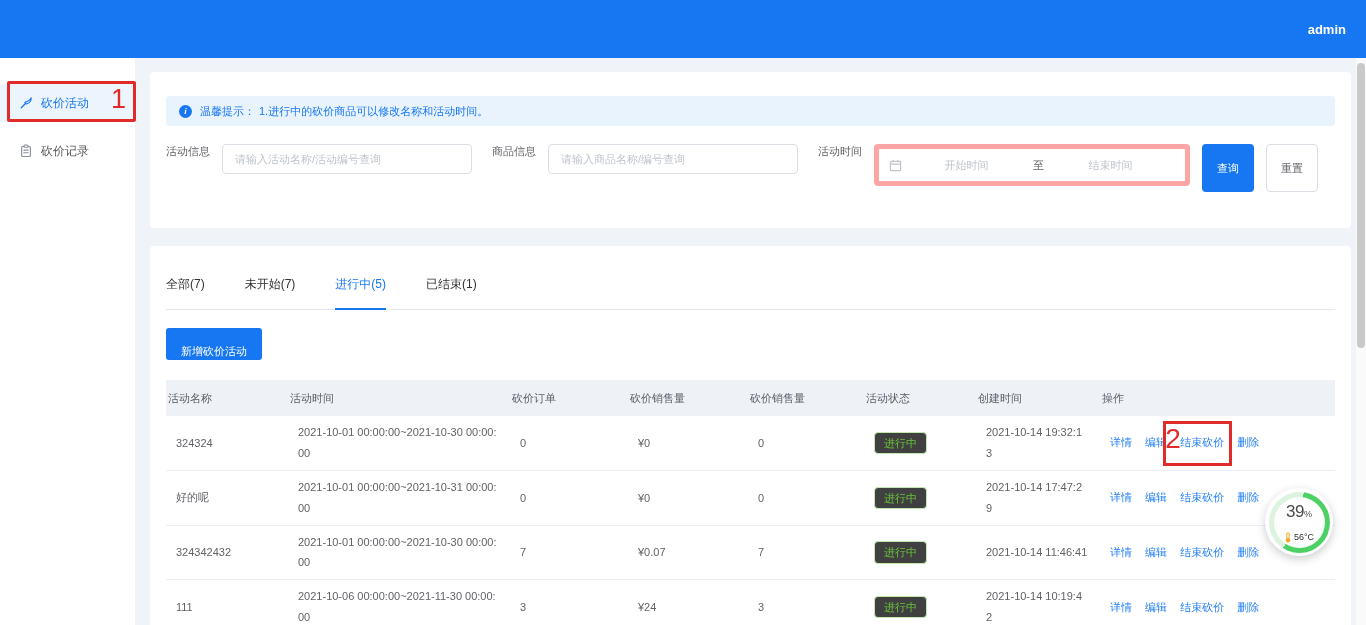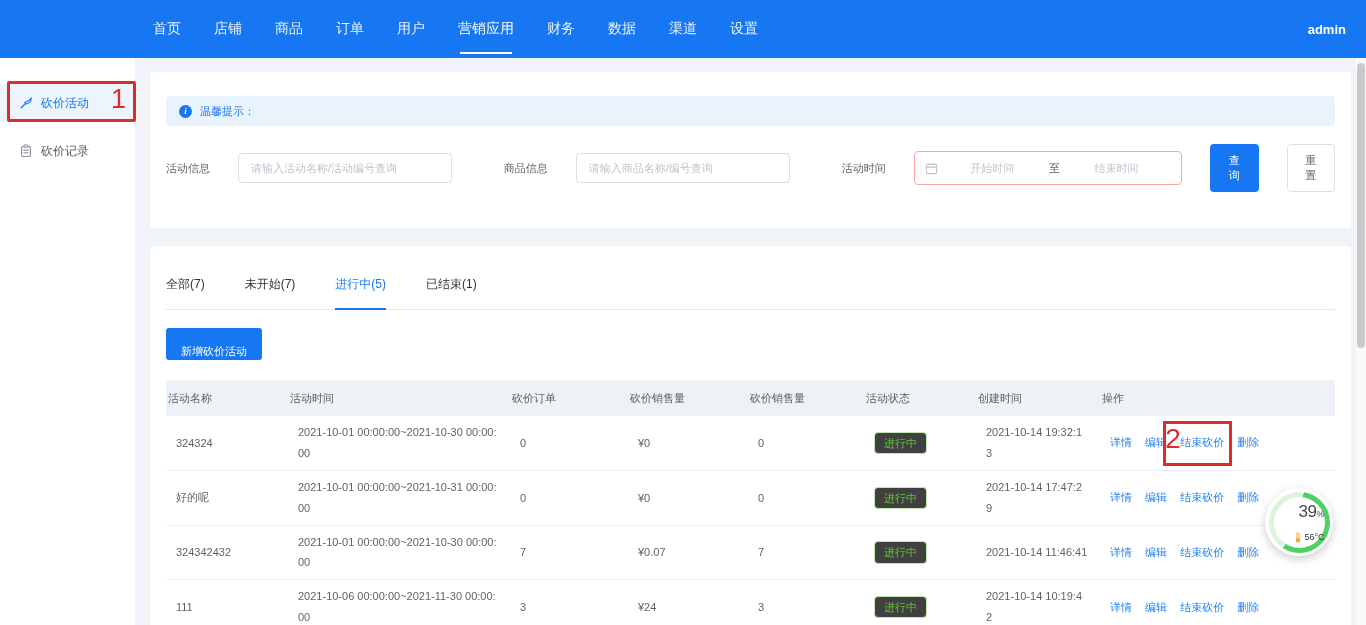--- a/index.html
+++ b/index.html
@@ -22,26 +22,26 @@
   .side-item.first { margin-top:26px; }
   .side-item.second { margin-top:10px; }
 
   
   .main { position:absolute; left:135px; top:58px; width:1231px; height:567px; padding:14px 15px 0; overflow:hidden; }
   .card { background:#ffffff; border-radius:4px; }
   .card1 { padding:24px 16px 36px; }
   .tipbar { height:30px; background:#e9f3fe; border-radius:4px; display:flex; align-items:center; gap:8px; padding:0 13px; font-size:11px; color:#1777f2; }
   .info-icon { flex:none; width:13px; height:13px; border-radius:50%; background:#1777f2; color:#fff; font:italic bold 9px/13px "Liberation Serif",serif; text-align:center; }
 
-  .filters { margin-top:18px; display:flex; align-items:center; font-size:11px; color:#606266;gap:16px; }
+  .filters { margin-top:18px; display:flex; font-size:11px; color:#606266; }
   .f-label { margin-right:12px; white-space:nowrap; }
   .f-gap { width:20px; flex:none; }
   .f-input { width:250px; height:30px; border:1px solid #dcdfe6; border-radius:4px; padding:0 12px; font-size:11px; color:#606266; outline:none; background:#fff; font-family:inherit; }
   .f-input::placeholder { color:#bfc4cc; }
-  .daterange { width:316px; height:30px; border:1px solid #fca5a5; border-radius:4px; display:flex; align-items:center; padding:16px 10px; background:#fff; }
+  .daterange { width:316px; height:30px; border:5px solid #fca5a5; border-radius:4px; display:flex; align-items:center; padding:16px 10px; background:#fff; }
   .dr-ph { color:#bfc4cc; flex:1; text-align:center; }
   .dr-sep { color:#606266; padding:0 2px; }
   .btn { height:48px; border-radius:4px; font-size:11px; padding:0 14px; border:1px solid transparent; cursor:pointer; font-family:inherit; }
   .btn-primary { background:#1777f2; color:#fff; margin-left:12px; }
   .btn-plain { background:#fff; color:#606266; border-color:#dcdfe6; margin-left:12px; }
 
   .card2 { margin-top:18px; padding:0 16px 10px; min-height:420px; }
   .tabs { display:flex; gap:40px; border-bottom:1px solid #e4e7ed; padding-top:30px; }
   .tab { font-size:12px; color:#303133; padding-bottom:16px; position:relative; cursor:pointer; }
   .tab.active { color:#1777f2; }
@@ -59,45 +59,33 @@
 
   
   .anno-box1 { position:absolute; left:7px; top:81px; width:129px; height:41px; border:3px solid #e02b2b; border-radius:2px; z-index:10; pointer-events:none; }
   .anno-num1 { position:absolute; left:111px; top:86px; font-size:27px; color:#e02b2b; z-index:11; line-height:1; }
   .anno-box2 { position:absolute; left:-17px; top:-14px; right:-8px; bottom:-16px; border:3px solid #e02b2b; z-index:10; pointer-events:none; }
   .anno-num2 { position:absolute; left:-15px; top:-10px; font-size:28px; color:#e02b2b; z-index:11; line-height:1; }
 
   
   .monitor { position:absolute; left:1265px; top:488px; width:68px; height:68px; border-radius:50%; background:#fff; box-shadow:0 3px 10px rgba(0,0,0,.2); display:flex; align-items:center; justify-content:center; z-index:9; }
   .ring { width:61px; height:61px; border-radius:50%; background:conic-gradient(from 8deg,#4ed164 0deg 205deg,#dcf3de 205deg 360deg); display:flex; align-items:center; justify-content:center; }
-  .ring-inner { width:51px; height:51px; border-radius:50%; background:radial-gradient(circle at 50% 45%,#ffffff 55%,#effbef 100%); display:flex; flex-direction:column; align-items:flex-end; justify-content:center; gap:10px; }
+  .ring-inner { width:51px; height:51px; border-radius:50%; background:radial-gradient(circle at 50% 45%,#ffffff 55%,#effbef 100%); display:flex; flex-direction:column; align-items:center; justify-content:center; gap:10px; }
   .pct { font-size:17px; color:#4a4a4a; letter-spacing:-0.5px; }
   .pct-unit { font-size:9px; color:#4a4a4a; }
   .temp { font-size:9px; color:#333; display:flex; align-items:center; gap:2px; }
 
   
   .scroll-track { position:absolute; right:0; top:58px; width:10px; height:567px; background:#fafafa; z-index:8; }
   .scroll-thumb { position:absolute; right:1px; top:5px; width:8px; height:285px; background:#c9c9c9; border-radius:4px; }
 </style>
 </head>
 <body>
 
 <header class="topbar">
-  <nav class="nav">
-    <div class="nav-item">首页</div>
-    <div class="nav-item">店铺</div>
-    <div class="nav-item">商品</div>
-    <div class="nav-item">订单</div>
-    <div class="nav-item">用户</div>
-    <div class="nav-item active">营销应用</div>
-    <div class="nav-item">财务</div>
-    <div class="nav-item">数据</div>
-    <div class="nav-item">渠道</div>
-    <div class="nav-item">设置</div>
-  </nav>
   <div class="topbar-user">admin</div>
 </header>
 
 <aside class="sidebar">
   <div class="side-item first active">
     <span class="sicon">
       <svg width="14" height="14" viewBox="0 0 16 16">
           <path d="M14 2 Q14 7.5 8.5 9.2 L6.6 7.3 Q12 5.8 14 2 Z" fill="none" stroke="#1777f2" stroke-width="1.3" stroke-linejoin="round"></path>
           <path d="M7.4 8.6 L2.6 13.4" stroke="#1777f2" stroke-width="1.5" stroke-linecap="round"></path>
         </svg>
@@ -118,20 +106,21 @@
 
 <div class="anno-box1"></div>
 <div class="anno-num1">1</div>
 
 <main class="main">
 
   <section class="card card1">
     <div class="tipbar">
       <span class="info-icon">i</span>
       <span>温馨提示：</span>
+      <span style="margin-left:-4px;">1.进行中的砍价商品可以修改名称和活动时间。</span>
     </div>
     <div class="filters">
       <span class="f-label">活动信息</span>
       <input class="f-input" type="text" placeholder="请输入活动名称/活动编号查询" style="">
       <span class="f-gap"></span>
       <span class="f-label">商品信息</span>
       <input class="f-input" type="text" placeholder="请输入商品名称/编号查询" style="">
       <span class="f-gap"></span>
       <span class="f-label">活动时间</span>
       <div class="daterange">

